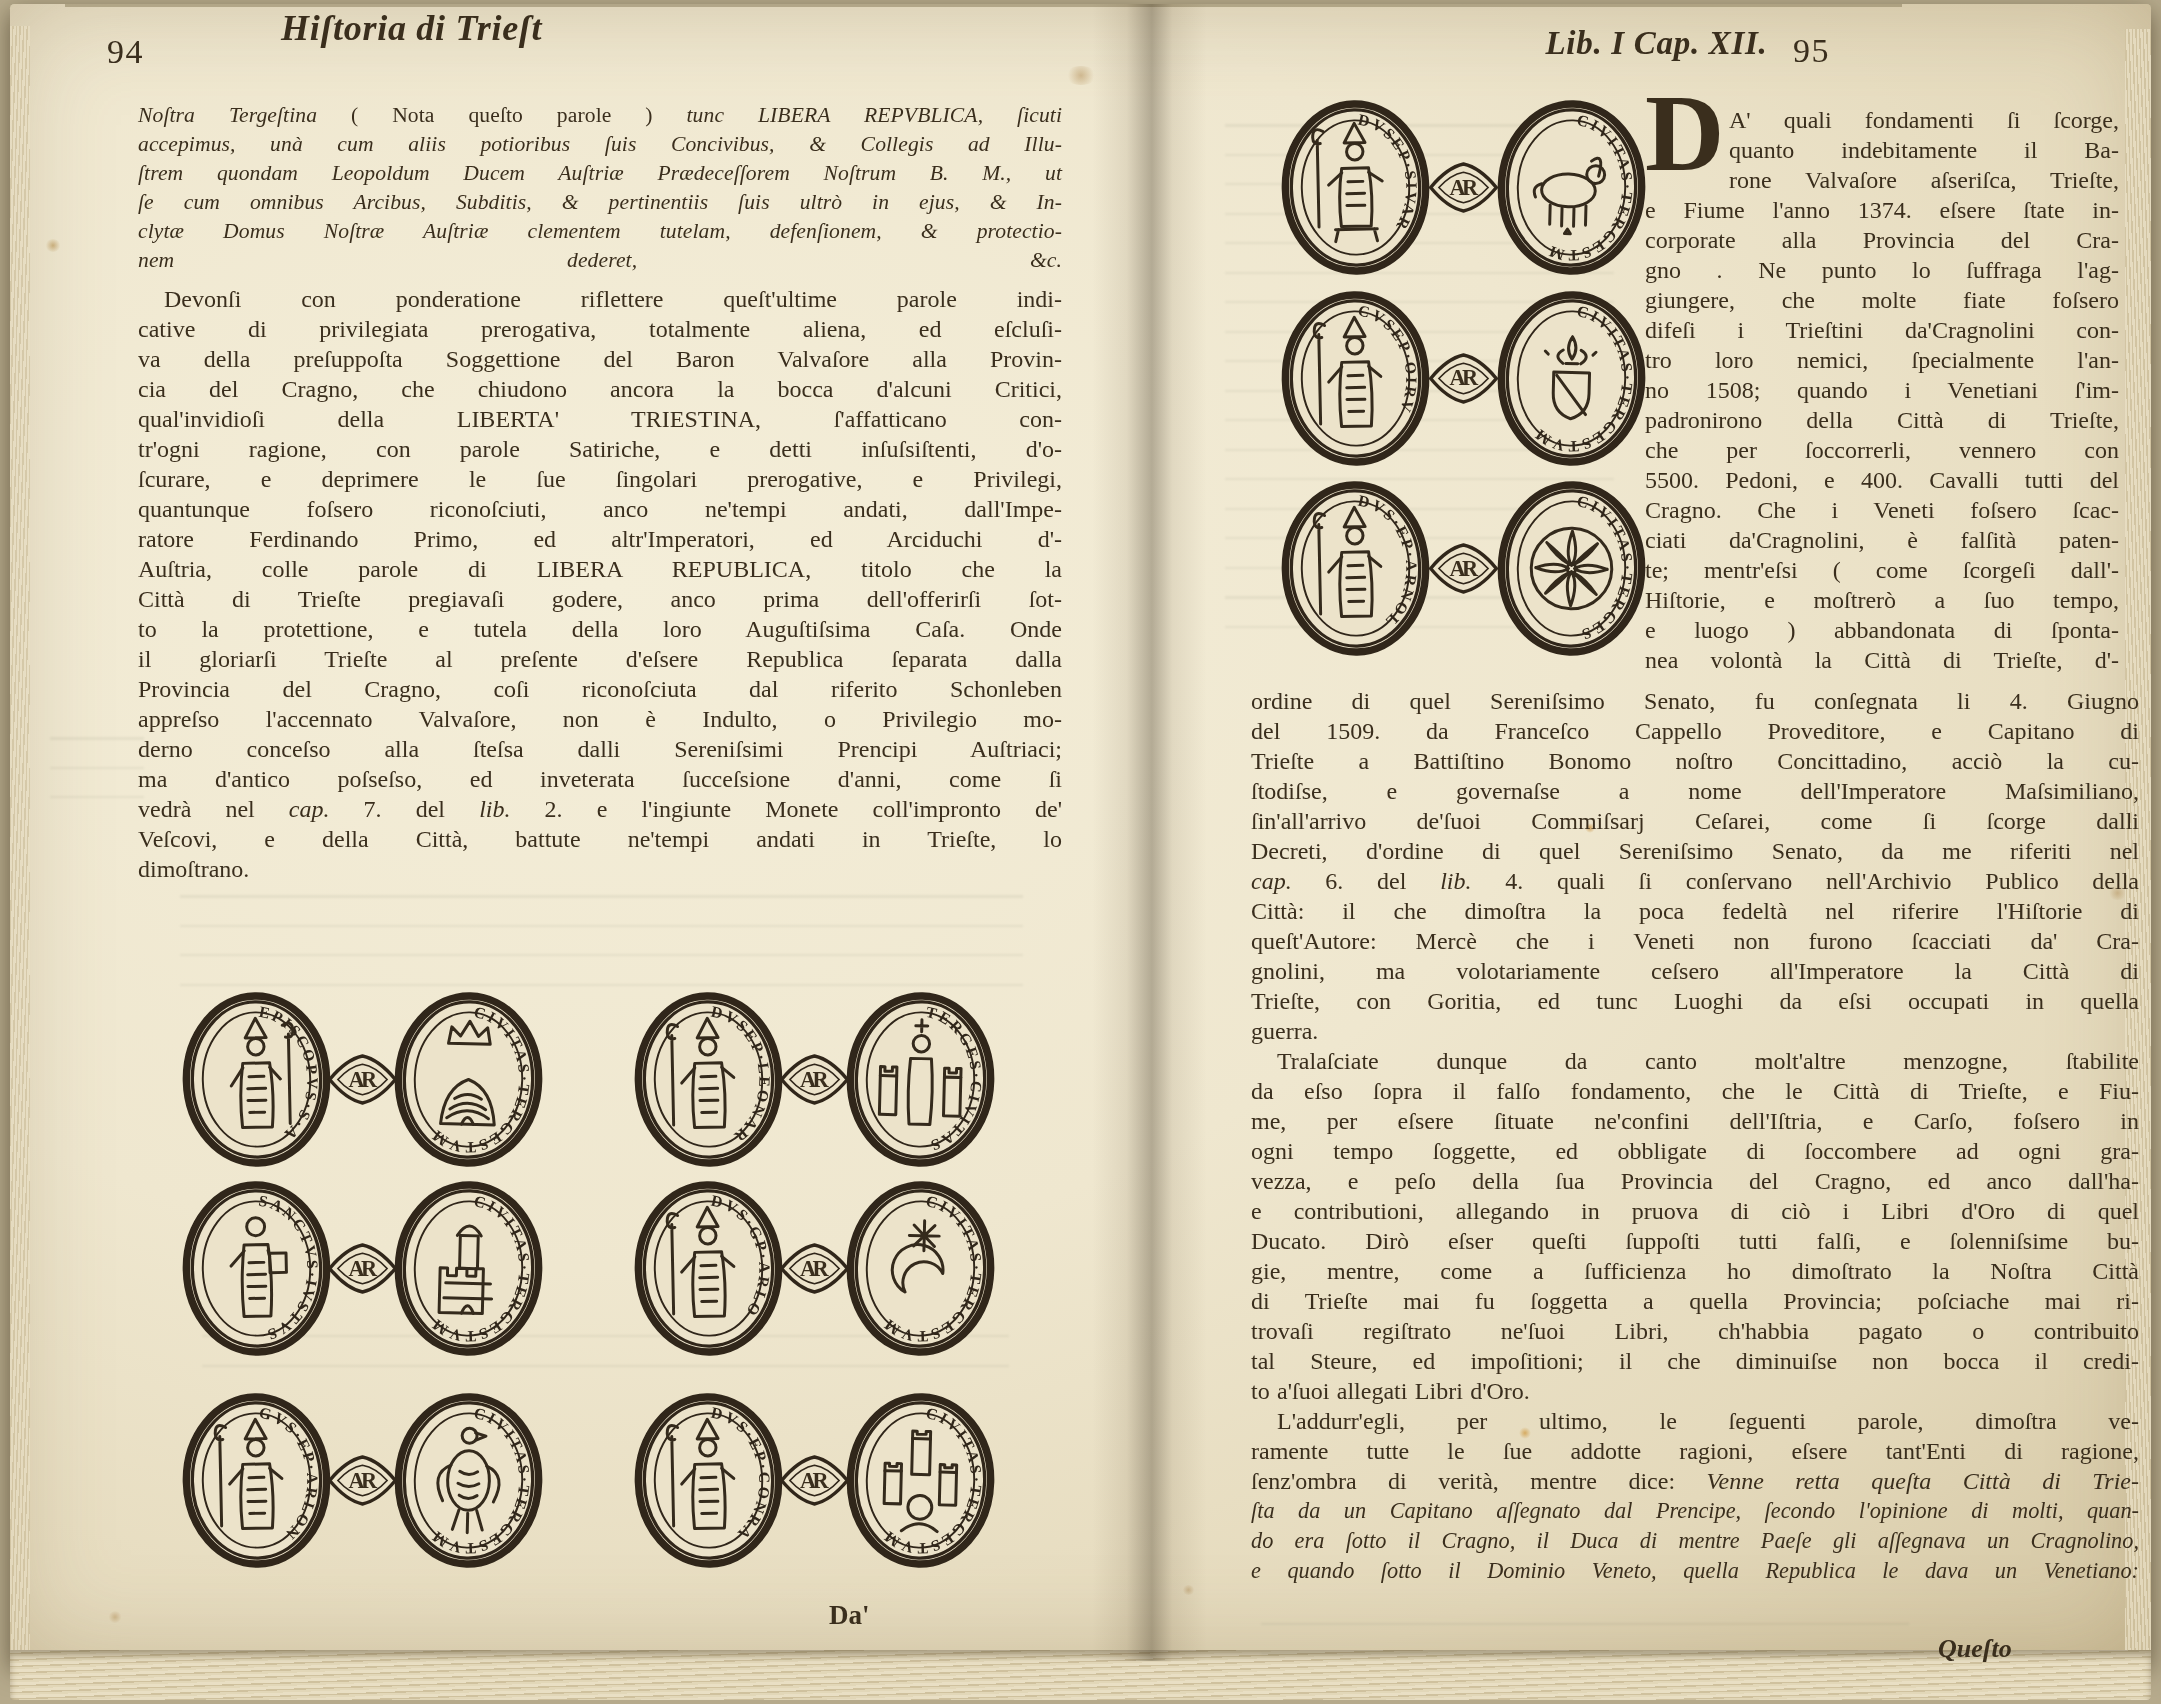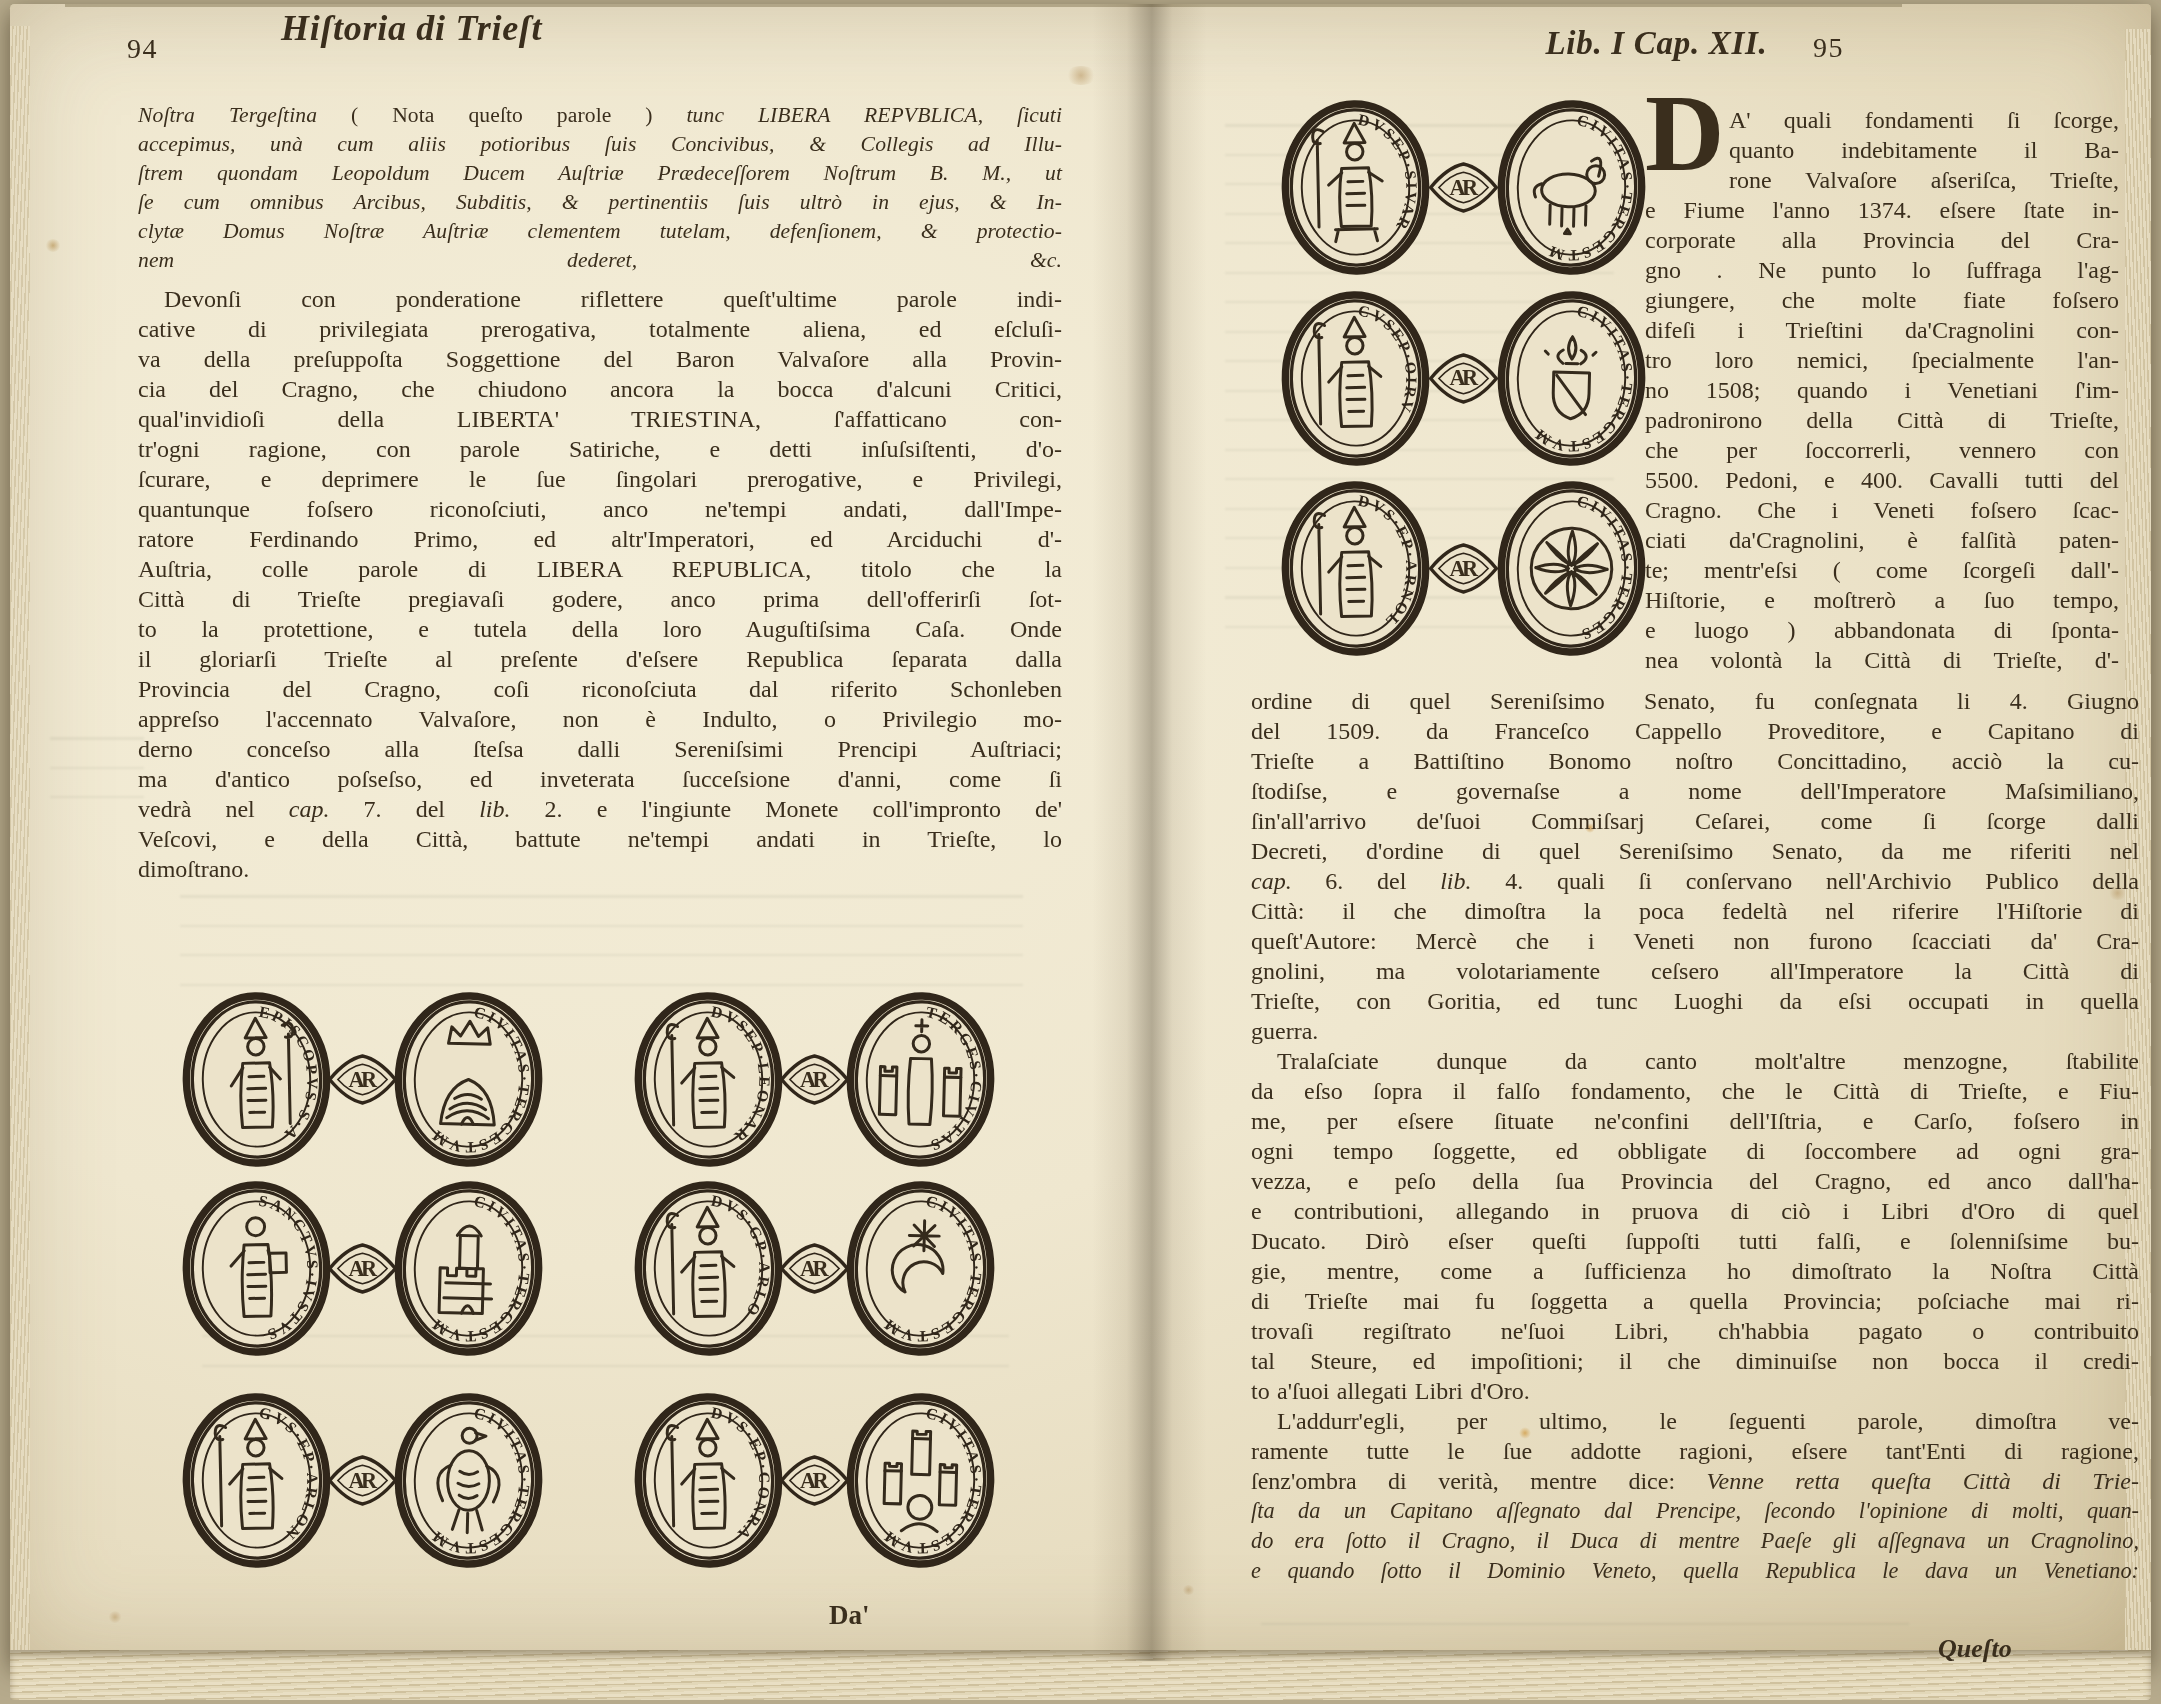--- a/index.html
+++ b/index.html
@@ -24,21 +24,21 @@
   .ghost{position:absolute;opacity:.085;filter:blur(0.9px);pointer-events:none;
     background:repeating-linear-gradient(to bottom, transparent 0 9.4px, #5f6650 9.4px 11.5px, transparent 11.5px 29.5px);}
 
   
   .tl{text-align:justify;text-align-last:justify;white-space:normal;}
   .tl.nj{text-align-last:left;}
   .tl.ind{text-indent:26px;}
   .tl.it{font-style:italic;}
   .tl i{font-style:italic;}
 
-  .pagenum{position:absolute;font-size:28px;letter-spacing:1.4px;margin-left:20px;}
+  .pagenum{position:absolute;font-size:34px;letter-spacing:1.4px;}
   .running{position:absolute;font-style:italic;font-weight:600;font-size:36px;letter-spacing:0.7px;}
 
   .quote{position:absolute;left:138px;top:101px;width:924px;
     font-size:21.6px;line-height:29px;letter-spacing:0.1px;word-spacing:2.2px;}
   .quote .tl{text-align-last:justify;}
   .bodytext{position:absolute;left:138px;top:284px;width:924px;
     font-size:24px;line-height:30px;word-spacing:1.4px;}
   .coins-left{position:absolute;left:177px;top:990px;width:823px;}
   .coinrow{display:flex;justify-content:space-between;margin-bottom:10px;}
   .coinrow:nth-child(2){margin-bottom:33px;}

